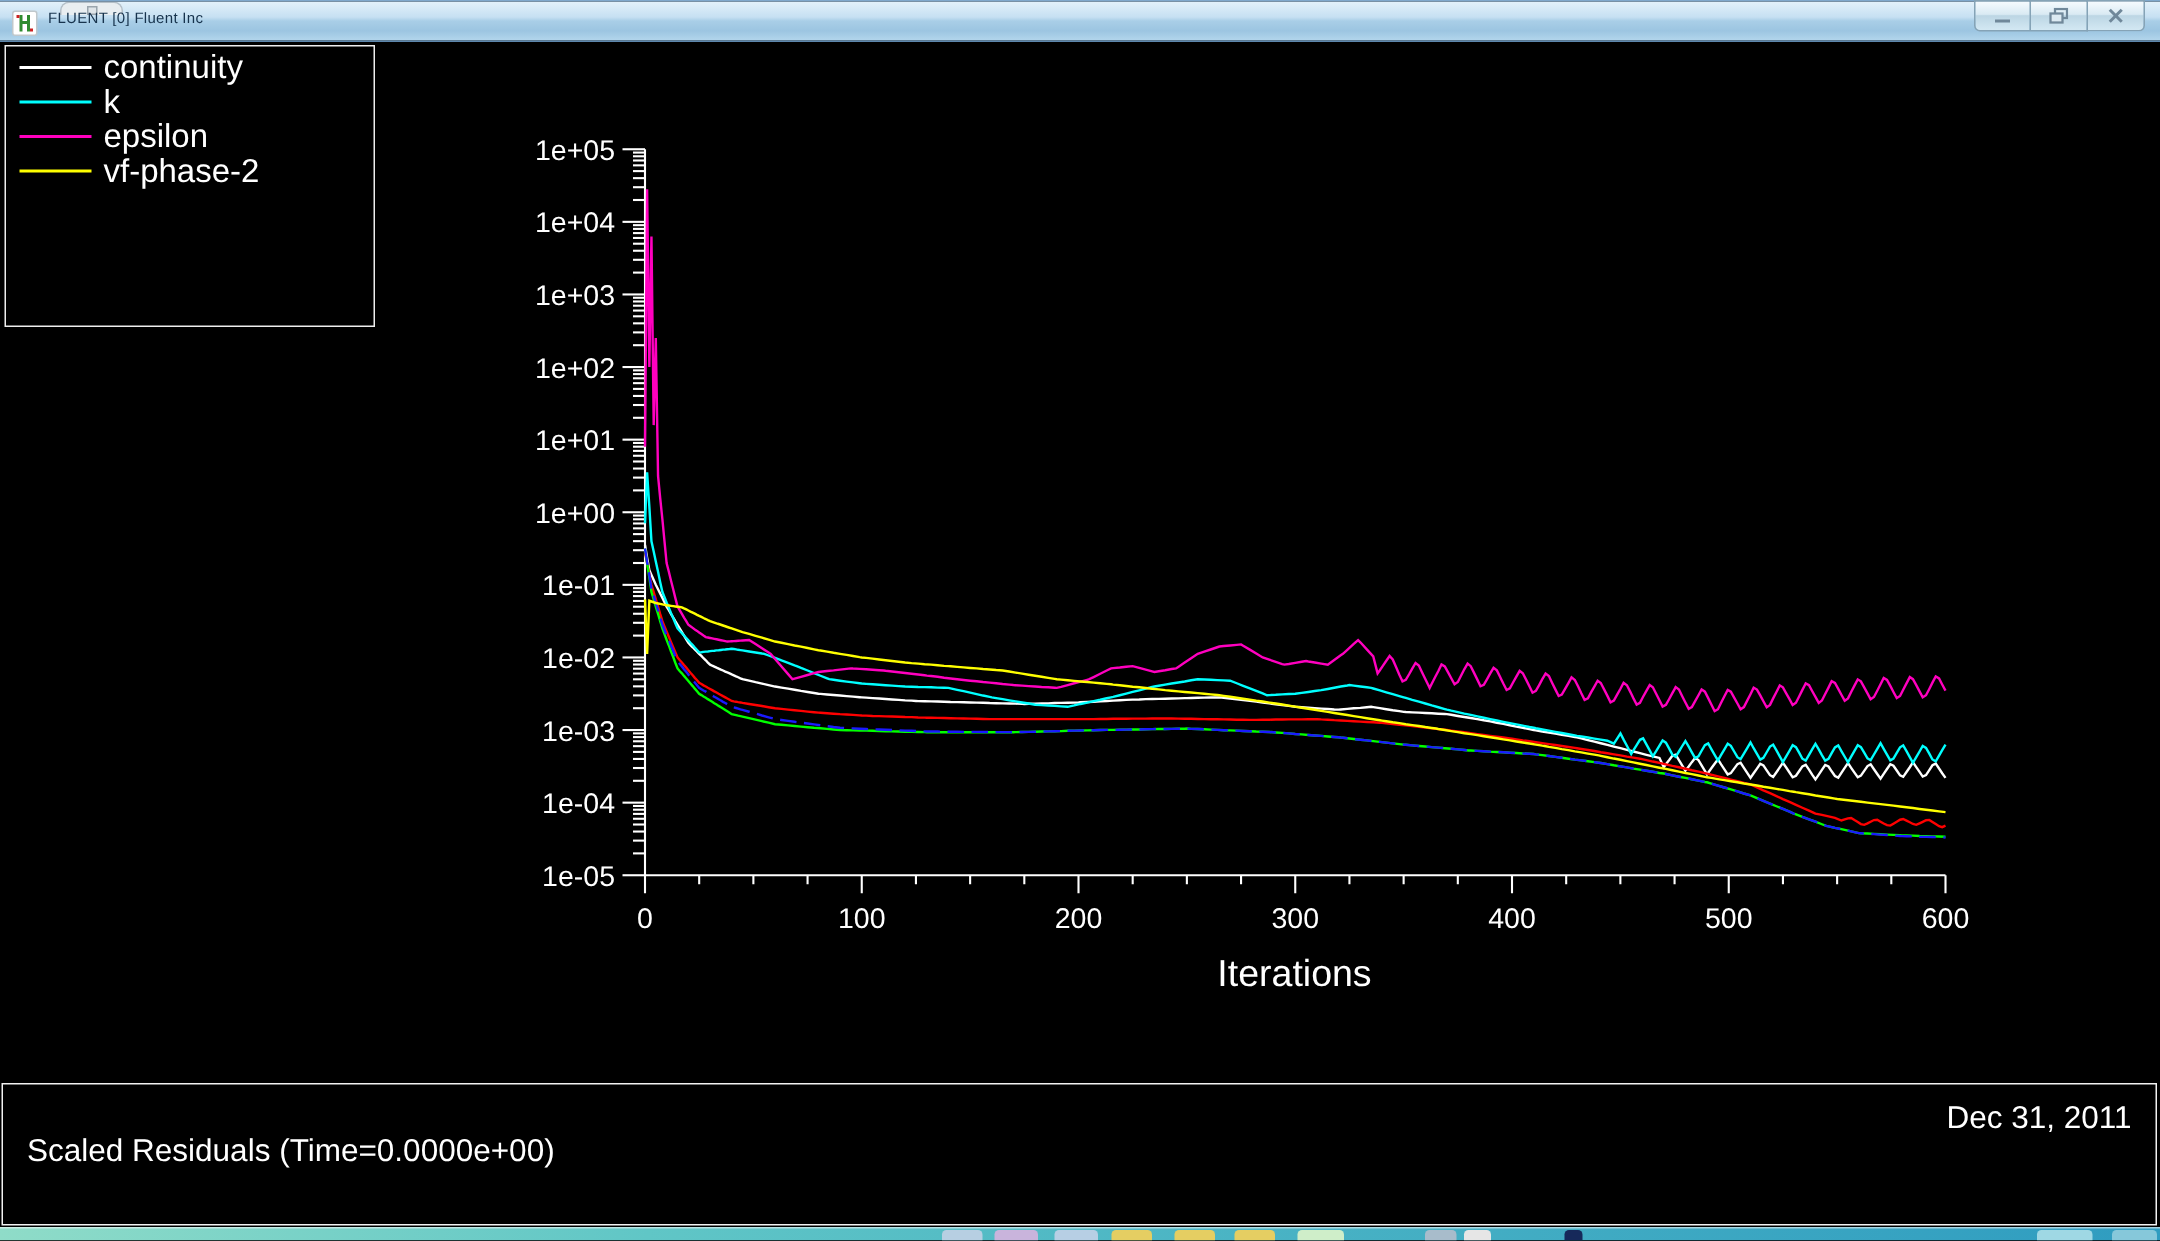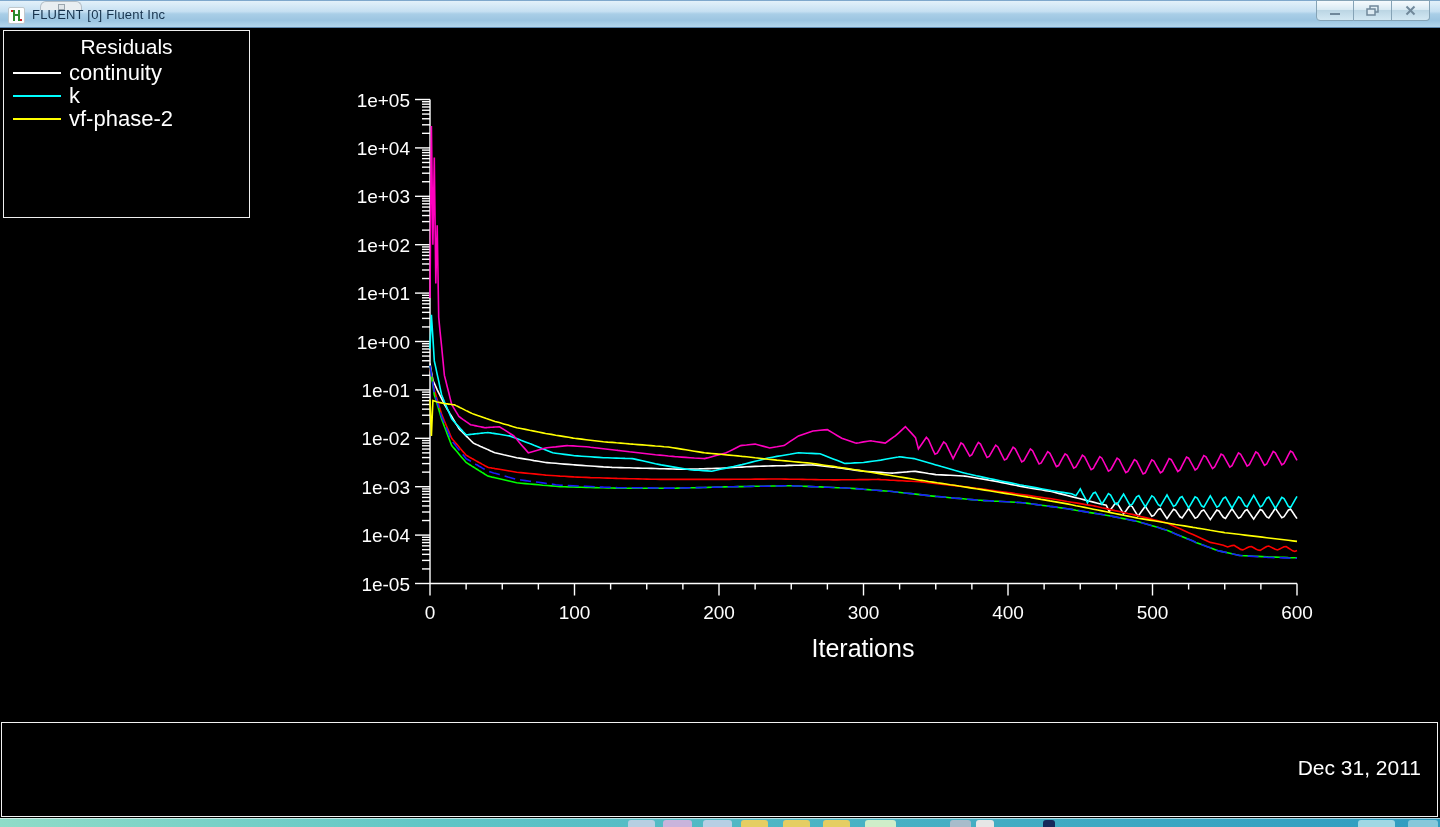--- a/index.html
+++ b/index.html
@@ -13,21 +13,21 @@
     background:linear-gradient(to bottom,#e3f1fa 0%,#c6e0f2 40%,#a9cee7 50%,#9cc5e1 75%,#b3d6ec 100%);
     border-top:1px solid #7fa8cc; border-bottom:1px solid #5d87ad;
   }
   .bg-window-tab {
     position:absolute; left:40px; top:0; width:42px; height:9px;
     background:#e9eef1; border:1px solid #b4bfc7; border-bottom:none;
     border-radius:6px 6px 0 0;
   }
   .bg-window-tab .dot { position:absolute; left:17px; top:2px; width:7px; height:6px; border:1px solid #9aa5ad; background:#dfe5e9; }
   .app-icon { position:absolute; left:8px; top:6px; width:17px; height:17px; background:#fff; border-radius:2px; border:1px solid #c0c8cc; }
-  .title-text { position:absolute; left:32px; top:6px; font-size:13px; color:#17334d; letter-spacing:0.2px; }
+  .title-text { position:absolute; left:32px; top:6px; font-size:10px; color:#17334d; letter-spacing:0.2px; }
   .win-controls { position:absolute; right:10px; top:-1px; display:flex; }
   .win-btn {
     width:38px; height:21px; border:1px solid #85a3b6; border-left-width:0;
     background:linear-gradient(to bottom,#f6fbfe 0%,#d9eaf3 45%,#bcd6e4 50%,#d3e8f3 100%);
     display:flex; align-items:center; justify-content:center; cursor:default;
   }
   .win-btn:first-child { border-left-width:1px; border-bottom-left-radius:4px; }
   .win-btn:last-child  { border-bottom-right-radius:4px; }
 
   
@@ -46,21 +46,21 @@
 
   svg#plot-svg { position:absolute; left:0; top:0; }
   .axis-text { fill:#fff; font-family:"Liberation Sans", sans-serif; }
 
   
   .caption {
     position:absolute; left:1px; top:694px; width:1437px; height:95px;
     background:#000; border:1px solid #f2f2f2; color:#fff;
   }
   .caption-left { position:absolute; left:16px; top:33px; font-size:21px; }
-  .caption-right { position:absolute; right:16px; top:32px; text-align:right; font-size:21px; line-height:25px; }
+  .caption-right { position:absolute; right:16px; top:10px; text-align:right; font-size:21px; line-height:25px; }
 
   
   .taskbar {
     position:absolute; left:0; top:818px; width:1440px; height:9px;
     background:linear-gradient(to right,#8fdcc8 0%,#60c6c6 30%,#48b2c4 60%,#2f9cc0 100%);
     box-shadow:inset 0 1px 0 rgba(255,255,255,0.55);
   }
   .tb-icon { position:absolute; bottom:0; height:7px; border-radius:3px 3px 0 0; }
 </style>
 </head>
@@ -248,38 +248,42 @@
           <path d="M430.0 337.7L431.4 347.4L432.9 357.1L434.3 366.7L435.8 371.6L437.2 376.4L438.7 381.3L440.1 386.1L441.6 390.9L443.0 394.7L444.4 398.5L445.9 402.3L447.3 406.2L448.8 410.0L450.2 413.8L451.7 417.6L453.1 419.3L454.6 420.9L456.0 422.6L457.5 424.3L458.9 426.0L460.3 427.7L461.8 429.4L463.2 431.1L464.7 432.8L466.1 434.5L467.6 435.4L469.0 436.3L470.5 437.2L471.9 438.1L473.4 439.0L474.8 439.9L476.2 440.8L477.7 441.7L479.1 442.6L480.6 443.5L482.0 444.4L483.5 445.3L484.9 446.2L486.4 447.1L487.8 448.1L489.2 448.4L490.7 448.7L492.1 449.1L493.6 449.4L495.0 449.7L499.4 450.8L503.7 451.8L508.0 452.8L512.4 453.8L516.7 454.8L521.0 455.2L525.4 455.6L529.7 456.0L534.0 456.4L538.4 456.8L542.7 457.2L547.0 457.5L551.4 457.9L555.7 458.3L560.0 458.7L564.4 458.8L568.7 458.9L573.1 459.0L577.4 459.1L581.7 459.2L586.1 459.4L590.4 459.5L594.7 459.6L599.1 459.7L603.4 459.8L607.7 459.9L612.1 460.0L616.4 460.1L617.9 460.2L620.7 460.2L625.1 460.2L629.4 460.2L633.7 460.2L638.1 460.2L642.4 460.2L646.8 460.2L651.1 460.2L655.4 460.2L659.8 460.2L664.1 460.2L668.4 460.2L672.8 460.2L675.6 460.2L677.1 460.1L681.4 460.0L685.8 459.9L690.1 459.8L694.4 459.7L698.8 459.6L703.1 459.5L707.4 459.4L711.8 459.2L716.1 459.1L720.4 459.0L724.8 458.9L729.1 458.8L733.5 458.7L737.8 458.6L742.1 458.6L746.5 458.5L750.8 458.4L755.1 458.3L759.5 458.3L763.8 458.2L768.1 458.1L772.5 458.0L776.8 458.0L781.1 457.9L785.5 457.8L789.8 457.8L791.3 457.7L794.1 457.9L798.5 458.0L802.8 458.2L807.1 458.4L811.5 458.6L815.8 458.8L820.1 458.9L824.5 459.1L828.8 459.3L833.2 459.5L837.5 459.7L841.8 459.8L846.2 460.0L849.0 460.2L850.5 460.3L854.8 460.6L859.2 460.9L863.5 461.3L867.8 461.6L872.2 462.0L876.5 462.3L880.8 462.6L885.2 463.0L889.5 463.3L892.4 463.5L893.8 463.7L898.2 464.2L902.5 464.7L906.9 465.2L911.2 465.6L915.5 466.1L919.9 466.6L924.2 467.1L928.5 467.6L932.9 468.1L935.8 468.4L937.2 468.5L941.5 468.9L945.9 469.3L950.2 469.7L954.5 470.1L958.9 470.4L963.2 470.8L967.5 471.2L971.9 471.6L976.2 472.0L979.1 472.3L980.5 472.3L984.9 472.6L989.2 472.8L993.5 473.1L997.9 473.3L1002.2 473.5L1006.6 473.8L1010.9 474.0L1015.2 474.3L1019.6 474.5L1022.5 474.7L1023.9 474.9L1028.2 475.4L1032.6 476.0L1036.9 476.6L1041.2 477.2L1045.6 477.8L1049.9 478.4L1054.2 478.9L1058.6 479.5L1062.9 480.1L1065.8 480.5L1067.2 480.7L1071.6 481.4L1075.9 482.2L1080.3 482.9L1084.6 483.6L1088.9 484.4L1093.3 485.1L1097.6 485.8L1101.9 486.5L1106.3 487.3L1109.2 487.7L1110.6 488.0L1114.9 488.9L1119.3 489.8L1123.6 490.6L1127.9 491.5L1132.3 492.4L1136.6 493.3L1138.0 493.5L1140.9 494.4L1145.3 495.7L1149.6 497.0L1153.9 498.3L1158.3 499.6L1162.6 501.0L1167.0 502.3L1171.3 504.1L1175.6 505.9L1180.0 507.7L1184.3 509.5L1188.6 511.3L1193.0 513.1L1195.8 514.4L1197.3 514.9L1201.6 516.6L1206.0 518.2L1210.3 519.8L1214.6 521.5L1217.5 522.6L1219.0 522.9L1223.3 523.9L1227.6 524.8L1232.0 525.8L1236.3 526.8L1239.2 527.4L1240.6 527.5L1245.0 527.7L1249.3 527.9L1253.7 528.2L1258.0 528.4L1262.3 528.6L1266.7 528.8L1268.1 528.9L1271.0 529.0L1275.3 529.1L1279.7 529.3L1284.0 529.4L1288.3 529.6L1292.7 529.7L1297.0 529.8" fill="none" stroke="#00ff00" stroke-width="1.6"></path>
           <path d="M430.0 337.7L431.4 346.6L432.9 355.4L434.3 364.3L435.8 369.2L437.2 374.0L438.7 378.8L440.1 383.7L441.6 388.5L443.0 392.0L444.4 395.4L445.9 398.9L447.3 402.3L448.8 405.8L450.2 409.3L451.7 412.7L453.1 414.5L454.6 416.3L456.0 418.1L457.5 419.9L458.9 421.7L460.3 423.5L461.8 425.3L463.2 427.0L464.7 428.8L466.1 430.6L467.6 431.5L469.0 432.3L470.5 433.1L471.9 434.0L473.4 434.8L474.8 435.7L476.2 436.5L477.7 437.3L479.1 438.2L480.6 439.0L482.0 439.9L483.5 440.7L484.9 441.5L486.4 442.4L487.8 443.2L489.2 443.6L490.7 444.0L492.1 444.4L493.6 444.9L495.0 445.3L499.4 446.5L503.7 447.7L508.0 449.0L512.4 450.2L516.7 451.4L521.0 452.0L525.4 452.6L529.7 453.2L534.0 453.8L538.4 454.3L542.7 454.9L547.0 455.5L551.4 456.1L555.7 456.7L560.0 457.2L564.4 457.4L568.7 457.6L573.1 457.8L577.4 458.0L581.7 458.2L586.1 458.3L590.4 458.5L594.7 458.7L599.1 458.9L603.4 459.1L607.7 459.2L612.1 459.4L616.4 459.6L617.9 459.7L620.7 459.7L625.1 459.7L629.4 459.8L633.7 459.8L638.1 459.8L642.4 459.9L646.8 459.9L651.1 459.9L655.4 460.0L659.8 460.0L664.1 460.1L668.4 460.1L672.8 460.1L675.6 460.2L677.1 460.1L681.4 460.0L685.8 459.9L690.1 459.8L694.4 459.7L698.8 459.6L703.1 459.5L707.4 459.4L711.8 459.2L716.1 459.1L720.4 459.0L724.8 458.9L729.1 458.8L733.5 458.7L737.8 458.6L742.1 458.6L746.5 458.5L750.8 458.4L755.1 458.3L759.5 458.3L763.8 458.2L768.1 458.1L772.5 458.0L776.8 458.0L781.1 457.9L785.5 457.8L789.8 457.8L791.3 457.7L794.1 457.9L798.5 458.0L802.8 458.2L807.1 458.4L811.5 458.6L815.8 458.8L820.1 458.9L824.5 459.1L828.8 459.3L833.2 459.5L837.5 459.7L841.8 459.8L846.2 460.0L849.0 460.2L850.5 460.3L854.8 460.6L859.2 460.9L863.5 461.3L867.8 461.6L872.2 462.0L876.5 462.3L880.8 462.6L885.2 463.0L889.5 463.3L892.4 463.5L893.8 463.7L898.2 464.2L902.5 464.7L906.9 465.2L911.2 465.6L915.5 466.1L919.9 466.6L924.2 467.1L928.5 467.6L932.9 468.1L935.8 468.4L937.2 468.5L941.5 468.9L945.9 469.3L950.2 469.7L954.5 470.1L958.9 470.4L963.2 470.8L967.5 471.2L971.9 471.6L976.2 472.0L979.1 472.3L980.5 472.3L984.9 472.6L989.2 472.8L993.5 473.1L997.9 473.3L1002.2 473.5L1006.6 473.8L1010.9 474.0L1015.2 474.3L1019.6 474.5L1022.5 474.7L1023.9 474.9L1028.2 475.4L1032.6 476.0L1036.9 476.6L1041.2 477.2L1045.6 477.8L1049.9 478.4L1054.2 478.9L1058.6 479.5L1062.9 480.1L1065.8 480.5L1067.2 480.7L1071.6 481.4L1075.9 482.2L1080.3 482.9L1084.6 483.6L1088.9 484.4L1093.3 485.1L1097.6 485.8L1101.9 486.5L1106.3 487.3L1109.2 487.7L1110.6 488.0L1114.9 488.9L1119.3 489.8L1123.6 490.6L1127.9 491.5L1132.3 492.4L1136.6 493.3L1138.0 493.5L1140.9 494.4L1145.3 495.7L1149.6 497.0L1153.9 498.3L1158.3 499.6L1162.6 501.0L1167.0 502.3L1171.3 504.1L1175.6 505.9L1180.0 507.7L1184.3 509.5L1188.6 511.3L1193.0 513.1L1195.8 514.4L1197.3 514.9L1201.6 516.6L1206.0 518.2L1210.3 519.8L1214.6 521.5L1217.5 522.6L1219.0 522.9L1223.3 523.9L1227.6 524.8L1232.0 525.8L1236.3 526.8L1239.2 527.4L1240.6 527.5L1245.0 527.8L1249.3 528.1L1253.7 528.4L1258.0 528.7L1262.3 529.0L1266.7 529.3L1268.1 529.4L1271.0 529.5L1275.3 529.6L1279.7 529.8L1284.0 529.9L1288.3 530.0L1292.7 530.2L1297.0 530.3" fill="none" stroke="#1a1aff" stroke-width="1.6" stroke-dasharray="11 5"></path>
           <path d="M430.0 320.8L431.4 286.9L432.9 309.9L434.3 332.9L435.8 339.6L437.2 346.4L438.7 353.2L440.1 360.0L441.6 366.7L443.0 370.2L444.4 373.7L445.9 377.1L447.3 380.6L448.8 384.0L450.2 387.5L451.7 390.9L453.1 392.5L454.6 394.1L456.0 395.7L457.5 397.3L458.9 398.9L460.3 400.5L461.8 402.1L463.2 403.7L464.7 405.3L466.1 406.9L467.6 406.8L469.0 406.6L470.5 406.4L471.9 406.3L473.4 406.1L474.8 405.9L476.2 405.8L477.7 405.6L479.1 405.5L480.6 405.3L482.0 405.1L483.5 405.0L484.9 404.8L486.4 404.7L487.8 404.5L489.2 404.7L490.7 404.9L492.1 405.2L493.6 405.4L495.0 405.6L499.4 406.3L503.7 407.0L508.0 407.7L509.5 407.9L512.4 409.0L516.7 410.6L521.0 412.3L525.4 413.9L529.7 415.6L531.1 416.1L534.0 417.3L538.4 419.0L542.7 420.8L547.0 422.5L551.4 424.2L552.8 424.8L555.7 425.2L560.0 425.8L564.4 426.4L568.7 426.9L573.1 427.5L574.5 427.7L577.4 427.9L581.7 428.2L586.1 428.5L590.4 428.8L594.7 429.1L599.1 429.4L603.4 429.7L607.7 429.8L612.1 430.0L616.4 430.1L620.7 430.2L625.1 430.4L629.4 430.5L632.3 430.6L633.7 430.9L638.1 431.9L642.4 432.8L646.8 433.8L651.1 434.7L655.4 435.7L659.8 436.6L661.2 436.9L664.1 437.4L668.4 438.1L672.8 438.9L677.1 439.6L681.4 440.3L685.8 441.0L690.1 441.8L694.4 442.1L698.8 442.3L703.1 442.6L707.4 442.9L711.8 443.2L716.1 442.3L720.4 441.3L724.8 440.4L729.1 439.4L733.5 438.5L737.8 437.5L740.7 436.9L742.1 436.6L746.5 435.5L750.8 434.4L755.1 433.3L759.5 432.2L763.8 431.1L768.1 430.0L769.6 429.7L772.5 429.2L776.8 428.4L781.1 427.7L785.5 427.0L789.8 426.3L794.1 425.5L798.5 424.8L802.8 425.0L807.1 425.2L811.5 425.4L815.8 425.6L820.1 425.8L824.5 427.5L828.8 429.2L833.2 430.9L837.5 432.6L841.8 434.3L844.7 435.5L846.2 435.4L850.5 435.2L854.8 434.9L859.2 434.7L863.5 434.5L867.8 433.9L872.2 433.3L876.5 432.7L880.8 432.1L885.2 431.3L889.5 430.5L893.8 429.7L898.2 429.0L899.6 428.7L902.5 429.1L906.9 429.7L911.2 430.2L914.1 430.6L915.5 431.0L919.9 432.3L924.2 433.6L928.5 434.8L932.9 436.1L935.8 436.9L937.2 437.3L941.5 438.6L945.9 439.8L950.2 441.0L954.5 442.3L958.9 443.5L963.2 444.7L964.6 445.1L967.5 445.8L971.9 446.7L976.2 447.7L980.5 448.6L984.9 449.6L989.2 450.5L993.5 451.4L997.9 452.3L1002.2 453.2L1006.6 454.1L1010.9 454.9L1015.2 455.8L1019.6 456.7L1022.5 457.2L1023.9 457.5L1028.2 458.3L1032.6 459.1L1036.9 459.9L1041.2 460.7L1045.6 461.5L1049.9 462.3L1051.3 462.6L1054.2 463.0L1058.6 463.7L1062.9 464.4L1067.2 465.1L1071.6 465.8L1075.9 467.8L1078.1 464.4L1080.3 460.9L1082.4 465.1L1084.6 469.2L1086.8 473.3L1087.5 474.7L1088.9 472.3L1091.1 468.8L1093.3 465.2L1095.4 464.2L1097.6 468.2L1099.8 472.2L1101.9 476.2L1104.1 472.7L1106.3 469.1L1108.4 465.6L1110.6 467.1L1112.8 471.1L1114.9 475.1L1117.1 476.6L1119.3 473.0L1121.4 469.5L1123.6 466.0L1125.8 469.8L1127.9 473.6L1130.1 477.4L1132.3 476.2L1134.4 472.5L1136.6 468.8L1138.8 467.6L1140.9 471.4L1143.1 475.2L1145.3 479.0L1147.4 475.3L1149.6 471.6L1151.8 467.8L1153.9 469.2L1156.1 473.0L1158.3 476.8L1160.4 478.1L1162.6 474.4L1164.8 470.7L1167.0 466.9L1169.1 470.8L1171.3 474.6L1173.5 478.4L1175.6 477.2L1177.8 473.5L1180.0 469.7L1182.1 468.5L1184.3 472.3L1186.5 476.2L1188.6 480.0L1190.8 476.3L1193.0 472.5L1195.1 468.8L1197.3 470.1L1199.5 473.9L1201.6 477.8L1203.8 479.1L1206.0 475.3L1208.1 471.6L1210.3 467.9L1212.5 471.6L1214.6 475.4L1216.8 479.1L1219.0 477.9L1221.1 474.1L1223.3 470.3L1225.5 469.0L1227.6 472.7L1229.8 476.5L1232.0 480.2L1234.1 476.4L1236.3 472.6L1238.5 468.8L1240.6 470.1L1242.8 473.8L1245.0 477.6L1247.1 478.8L1249.3 475.0L1251.5 471.2L1253.7 467.4L1255.8 471.2L1258.0 475.1L1260.2 478.9L1262.3 477.7L1264.5 473.9L1266.7 470.2L1268.8 469.0L1271.0 472.8L1273.2 476.7L1275.3 480.5L1277.5 476.8L1279.7 473.0L1281.8 469.3L1284.0 470.6L1286.2 474.4L1288.3 478.3L1290.5 479.6L1292.7 475.8L1294.8 472.1L1297.0 468.4" fill="none" stroke="#00ffff" stroke-width="1.6"></path>
           <path d="M430.0 269.9L431.4 98.1L432.9 216.7L434.3 129.6L435.8 255.4L437.2 197.3L438.7 289.3L440.1 303.8L441.6 318.3L443.0 332.9L444.4 347.4L445.9 353.2L447.3 359.0L448.8 364.8L450.2 370.6L451.7 376.4L453.1 378.8L454.6 381.3L456.0 383.7L457.5 386.1L458.9 388.5L460.3 389.5L461.8 390.6L463.2 391.6L464.7 392.6L466.1 393.7L467.6 394.7L469.0 395.7L470.5 396.7L471.9 397.0L473.4 397.3L474.8 397.6L476.2 397.9L477.7 398.2L479.1 398.5L480.6 398.8L482.0 399.1L483.5 399.4L484.9 399.7L486.4 399.6L487.8 399.5L489.2 399.4L490.7 399.3L492.1 399.2L493.6 399.1L495.0 399.0L499.4 398.7L503.7 401.4L508.0 404.2L512.4 407.0L513.8 407.9L516.7 411.3L521.0 416.4L525.4 421.4L528.3 424.8L529.7 424.4L534.0 423.2L538.4 422.0L542.7 420.8L545.6 420.0L547.0 419.8L551.4 419.3L555.7 418.9L560.0 418.4L564.4 417.9L567.3 417.6L568.7 417.7L573.1 417.9L577.4 418.2L581.7 418.5L586.1 418.8L589.0 419.0L590.4 419.2L594.7 419.7L599.1 420.2L603.4 420.7L607.7 421.2L612.1 421.7L616.4 422.2L617.9 422.4L620.7 422.7L625.1 423.2L629.4 423.8L633.7 424.3L638.1 424.8L642.4 425.3L646.8 425.8L651.1 426.2L655.4 426.7L659.8 427.1L664.1 427.5L668.4 428.0L672.8 428.4L675.6 428.7L677.1 428.8L681.4 429.1L685.8 429.4L690.1 429.7L694.4 430.0L698.8 430.2L703.1 430.5L704.5 430.6L707.4 429.9L711.8 428.7L716.1 427.5L720.4 426.4L724.8 425.2L726.2 424.8L729.1 423.4L733.5 421.2L737.8 419.0L740.7 417.6L742.1 417.4L746.5 417.0L750.8 416.5L755.1 416.1L759.5 417.3L763.8 418.4L768.1 419.6L769.6 420.0L772.5 419.5L776.8 418.8L781.1 418.0L784.0 417.6L785.5 416.6L789.8 413.7L794.1 410.8L798.5 407.9L802.8 406.4L807.1 405.0L811.5 403.5L812.9 403.0L815.8 402.7L820.1 402.3L824.5 401.9L827.4 401.6L828.8 402.5L833.2 405.1L837.5 407.7L841.8 410.3L846.2 411.8L850.5 413.2L854.8 414.7L856.3 415.1L859.2 414.7L863.5 413.9L867.8 413.2L870.7 412.7L872.2 413.0L876.5 413.7L880.8 414.4L885.2 415.1L889.5 412.0L893.8 408.9L895.3 407.9L898.2 405.3L902.5 401.3L905.4 398.7L906.9 400.2L911.2 404.9L915.5 409.6L918.4 420.9L919.9 418.8L922.0 415.7L924.2 412.5L926.4 409.3L928.5 411.6L930.7 416.7L932.9 421.8L935.0 426.2L937.2 425.2L939.4 421.5L941.5 417.7L943.7 414.0L945.9 415.7L948.0 420.2L950.2 424.7L952.4 429.1L953.1 430.6L954.5 427.8L956.7 423.5L958.9 419.3L961.0 415.0L963.2 416.3L965.4 420.3L967.5 424.2L969.7 428.2L971.9 426.7L974.0 422.5L976.2 418.2L978.4 414.4L980.5 416.1L982.7 420.6L984.9 425.1L987.0 429.5L989.2 428.5L991.4 424.7L993.5 420.9L995.7 417.2L997.9 418.9L1000.1 423.3L1000.8 424.8L1002.2 427.7L1004.4 432.0L1006.6 430.9L1008.7 427.0L1010.9 423.1L1013.1 419.2L1015.2 420.8L1017.4 425.1L1019.6 429.5L1021.7 433.8L1023.9 432.6L1026.1 428.7L1028.2 424.8L1029.7 422.2L1030.4 421.0L1032.6 422.7L1034.7 427.1L1036.9 431.6L1039.1 436.0L1041.2 435.0L1043.4 431.2L1045.6 427.4L1047.7 423.6L1049.9 425.3L1052.1 429.7L1054.2 434.2L1056.4 438.6L1058.6 437.6L1060.7 433.6L1062.9 429.7L1065.1 425.8L1067.2 427.3L1069.4 431.6L1071.6 435.9L1073.7 440.2L1075.9 439.0L1078.1 435.1L1080.3 431.2L1082.4 427.2L1084.6 428.8L1086.8 433.1L1087.5 434.5L1088.9 437.4L1091.1 441.7L1093.3 440.5L1095.4 436.5L1097.6 432.6L1099.8 428.7L1101.9 430.2L1104.1 434.5L1106.3 438.8L1108.4 443.1L1110.6 441.9L1112.8 438.0L1114.9 434.1L1116.4 431.4L1117.1 430.1L1119.3 431.7L1121.4 436.0L1123.6 440.3L1125.8 444.6L1127.9 443.4L1130.1 439.4L1132.3 435.5L1134.4 431.6L1136.6 433.1L1138.8 437.4L1140.9 441.7L1143.1 446.0L1145.3 444.8L1147.4 440.5L1149.6 436.2L1151.8 431.9L1153.9 433.1L1156.1 437.1L1158.3 441.0L1160.4 444.9L1162.6 443.4L1164.8 439.1L1167.0 434.8L1169.1 430.5L1171.3 431.7L1173.5 435.6L1174.2 436.9L1175.6 439.5L1177.8 443.5L1180.0 441.9L1182.1 437.6L1184.3 433.3L1186.5 429.0L1188.6 430.2L1190.8 434.2L1193.0 438.1L1195.1 442.0L1197.3 440.5L1199.5 436.2L1201.6 431.9L1203.1 429.0L1203.8 427.6L1206.0 428.8L1208.1 432.7L1210.3 436.6L1212.5 440.6L1214.6 439.0L1216.8 434.7L1219.0 430.4L1221.1 426.1L1223.3 427.3L1225.5 431.3L1227.6 435.2L1229.8 439.1L1232.0 437.6L1234.1 433.3L1236.3 429.1L1238.5 424.9L1240.6 426.2L1242.8 430.2L1245.0 434.2L1247.1 438.2L1249.3 436.7L1251.5 432.5L1253.7 428.2L1255.8 424.0L1258.0 425.3L1260.2 429.3L1260.9 430.6L1262.3 433.3L1264.5 437.4L1266.7 436.0L1268.8 431.8L1271.0 427.6L1273.2 423.4L1275.3 424.8L1277.5 428.8L1279.7 432.9L1281.8 436.9L1284.0 435.5L1286.2 431.3L1288.3 427.1L1290.5 423.0L1292.7 424.3L1294.8 428.3L1297.0 432.4" fill="none" stroke="#ff00bf" stroke-width="1.6"></path>
           <path d="M430.0 371.6L431.4 407.9L432.9 372.5L434.3 373.0L435.8 373.5L437.2 374.0L438.7 374.3L440.1 374.6L441.6 374.9L443.0 375.2L444.4 375.5L445.9 375.7L447.3 375.9L448.8 376.1L450.2 376.3L451.7 376.5L453.1 376.7L454.6 376.9L456.0 377.6L457.5 378.3L458.9 379.0L460.3 379.7L461.8 380.4L463.2 381.1L464.7 381.9L466.1 382.6L467.6 383.3L469.0 384.0L470.5 384.7L471.9 385.4L473.4 386.1L474.8 386.6L476.2 387.1L477.7 387.6L479.1 388.0L480.6 388.5L482.0 389.0L483.5 389.5L484.9 390.0L486.4 390.5L487.8 390.9L489.2 391.4L490.7 391.9L492.1 392.4L493.6 392.9L495.0 393.4L499.4 394.6L503.7 395.9L508.0 397.1L512.4 398.4L516.7 399.7L521.0 400.5L525.4 401.4L529.7 402.3L534.0 403.1L538.4 404.0L542.7 404.9L545.6 405.5L547.0 405.7L551.4 406.4L555.7 407.2L560.0 407.9L564.4 408.6L568.7 409.3L573.1 410.1L574.5 410.3L577.4 410.6L581.7 411.1L586.1 411.7L590.4 412.2L594.7 412.7L599.1 413.2L603.4 413.7L607.7 414.1L612.1 414.4L616.4 414.8L620.7 415.1L625.1 415.5L629.4 415.9L632.3 416.1L633.7 416.2L638.1 416.6L642.4 416.9L646.8 417.3L651.1 417.6L655.4 418.0L659.8 418.3L664.1 418.7L668.4 419.0L672.8 419.7L677.1 420.4L681.4 421.1L685.8 421.8L690.1 422.5L694.4 423.2L698.8 423.9L703.1 424.6L704.5 424.8L707.4 425.1L711.8 425.5L716.1 425.9L720.4 426.3L724.8 426.7L729.1 427.1L733.5 427.5L737.8 427.9L740.7 428.2L742.1 428.4L746.5 428.8L750.8 429.3L755.1 429.8L759.5 430.2L763.8 430.7L768.1 431.2L772.5 431.6L776.8 432.1L781.1 432.5L785.5 432.9L789.8 433.3L794.1 433.7L798.5 434.1L802.8 434.5L807.1 434.9L811.5 435.3L812.9 435.5L815.8 435.9L820.1 436.5L824.5 437.2L828.8 437.8L833.2 438.4L837.5 439.1L841.8 439.7L846.2 440.4L849.0 440.8L850.5 441.0L854.8 441.7L859.2 442.4L863.5 443.1L867.8 443.8L872.2 444.5L876.5 445.2L880.8 445.9L885.2 446.6L889.5 447.3L893.8 448.0L898.2 448.7L902.5 449.4L906.9 450.1L911.2 450.8L915.5 451.5L919.9 452.2L921.3 452.4L924.2 452.8L928.5 453.5L932.9 454.1L937.2 454.8L941.5 455.4L945.9 456.0L950.2 456.7L954.5 457.3L957.4 457.7L958.9 458.0L963.2 458.7L967.5 459.4L971.9 460.1L976.2 460.8L980.5 461.4L984.9 462.1L989.2 462.8L993.5 463.5L997.9 464.2L1002.2 464.9L1006.6 465.6L1010.9 466.3L1015.2 467.0L1019.6 467.7L1023.9 468.4L1028.2 469.1L1029.7 469.3L1032.6 469.9L1036.9 470.6L1041.2 471.4L1045.6 472.1L1049.9 472.9L1054.2 473.6L1058.6 474.4L1062.9 475.1L1065.8 475.6L1067.2 475.9L1071.6 476.8L1075.9 477.7L1080.3 478.5L1084.6 479.4L1088.9 480.3L1093.3 481.2L1097.6 482.0L1101.9 482.9L1106.3 483.8L1110.6 484.6L1114.9 485.5L1119.3 486.4L1123.6 487.3L1127.9 488.1L1132.3 489.0L1136.6 489.9L1138.0 490.2L1140.9 490.6L1145.3 491.4L1149.6 492.1L1153.9 492.8L1158.3 493.5L1162.6 494.3L1167.0 495.0L1171.3 495.7L1175.6 496.5L1180.0 497.2L1184.3 497.9L1188.6 498.6L1193.0 499.4L1195.8 499.8L1197.3 500.1L1201.6 500.8L1206.0 501.5L1210.3 502.3L1214.6 503.0L1219.0 503.7L1223.3 504.4L1224.8 504.7L1227.6 505.0L1232.0 505.5L1236.3 506.0L1240.6 506.5L1245.0 507.1L1249.3 507.6L1253.7 508.1L1258.0 508.6L1262.3 509.1L1266.7 509.7L1271.0 510.2L1275.3 510.7L1279.7 511.3L1284.0 511.8L1288.3 512.3L1292.7 512.9L1297.0 513.4" fill="none" stroke="#ffff00" stroke-width="1.6"></path>
         </g>
       <text class="axis-text" x="863" y="629" font-size="25" text-anchor="middle">Iterations</text>
     </svg>
 
     <div class="legend">
-      <div class="legend-title">Residuals</div>
       <div class="legend-rows">
           <div class="legend-row">
             <div class="legend-swatch" style="background: rgb(255, 255, 255);"></div>
             <span class="legend-label">continuity</span>
           </div>
           <div class="legend-row">
             <div class="legend-swatch" style="background: rgb(0, 255, 255);"></div>
             <span class="legend-label">k</span>
           </div>
           <div class="legend-row">
+            <div class="legend-swatch" style="background: rgb(255, 0, 191);"></div>
+            <span class="legend-label">epsilon</span>
+          </div>
+          <div class="legend-row">
             <div class="legend-swatch" style="background: rgb(255, 255, 0);"></div>
             <span class="legend-label">vf-phase-2</span>
           </div>
         </div>
     </div>
 
     <div class="caption">
+      <div class="caption-left">Scaled Residuals  (Time=0.0000e+00)</div>
       <div class="caption-right">
         <div>Dec 31, 2011</div>
       </div>
     </div>
   </div>
 
   <div class="taskbar">
       <div class="tb-icon" style="left: 628px; width: 27px; background: rgb(183, 207, 226);"></div>
       <div class="tb-icon" style="left: 663px; width: 29px; background: rgb(201, 180, 220);"></div>
       <div class="tb-icon" style="left: 703px; width: 29px; background: rgb(183, 207, 228);"></div>

